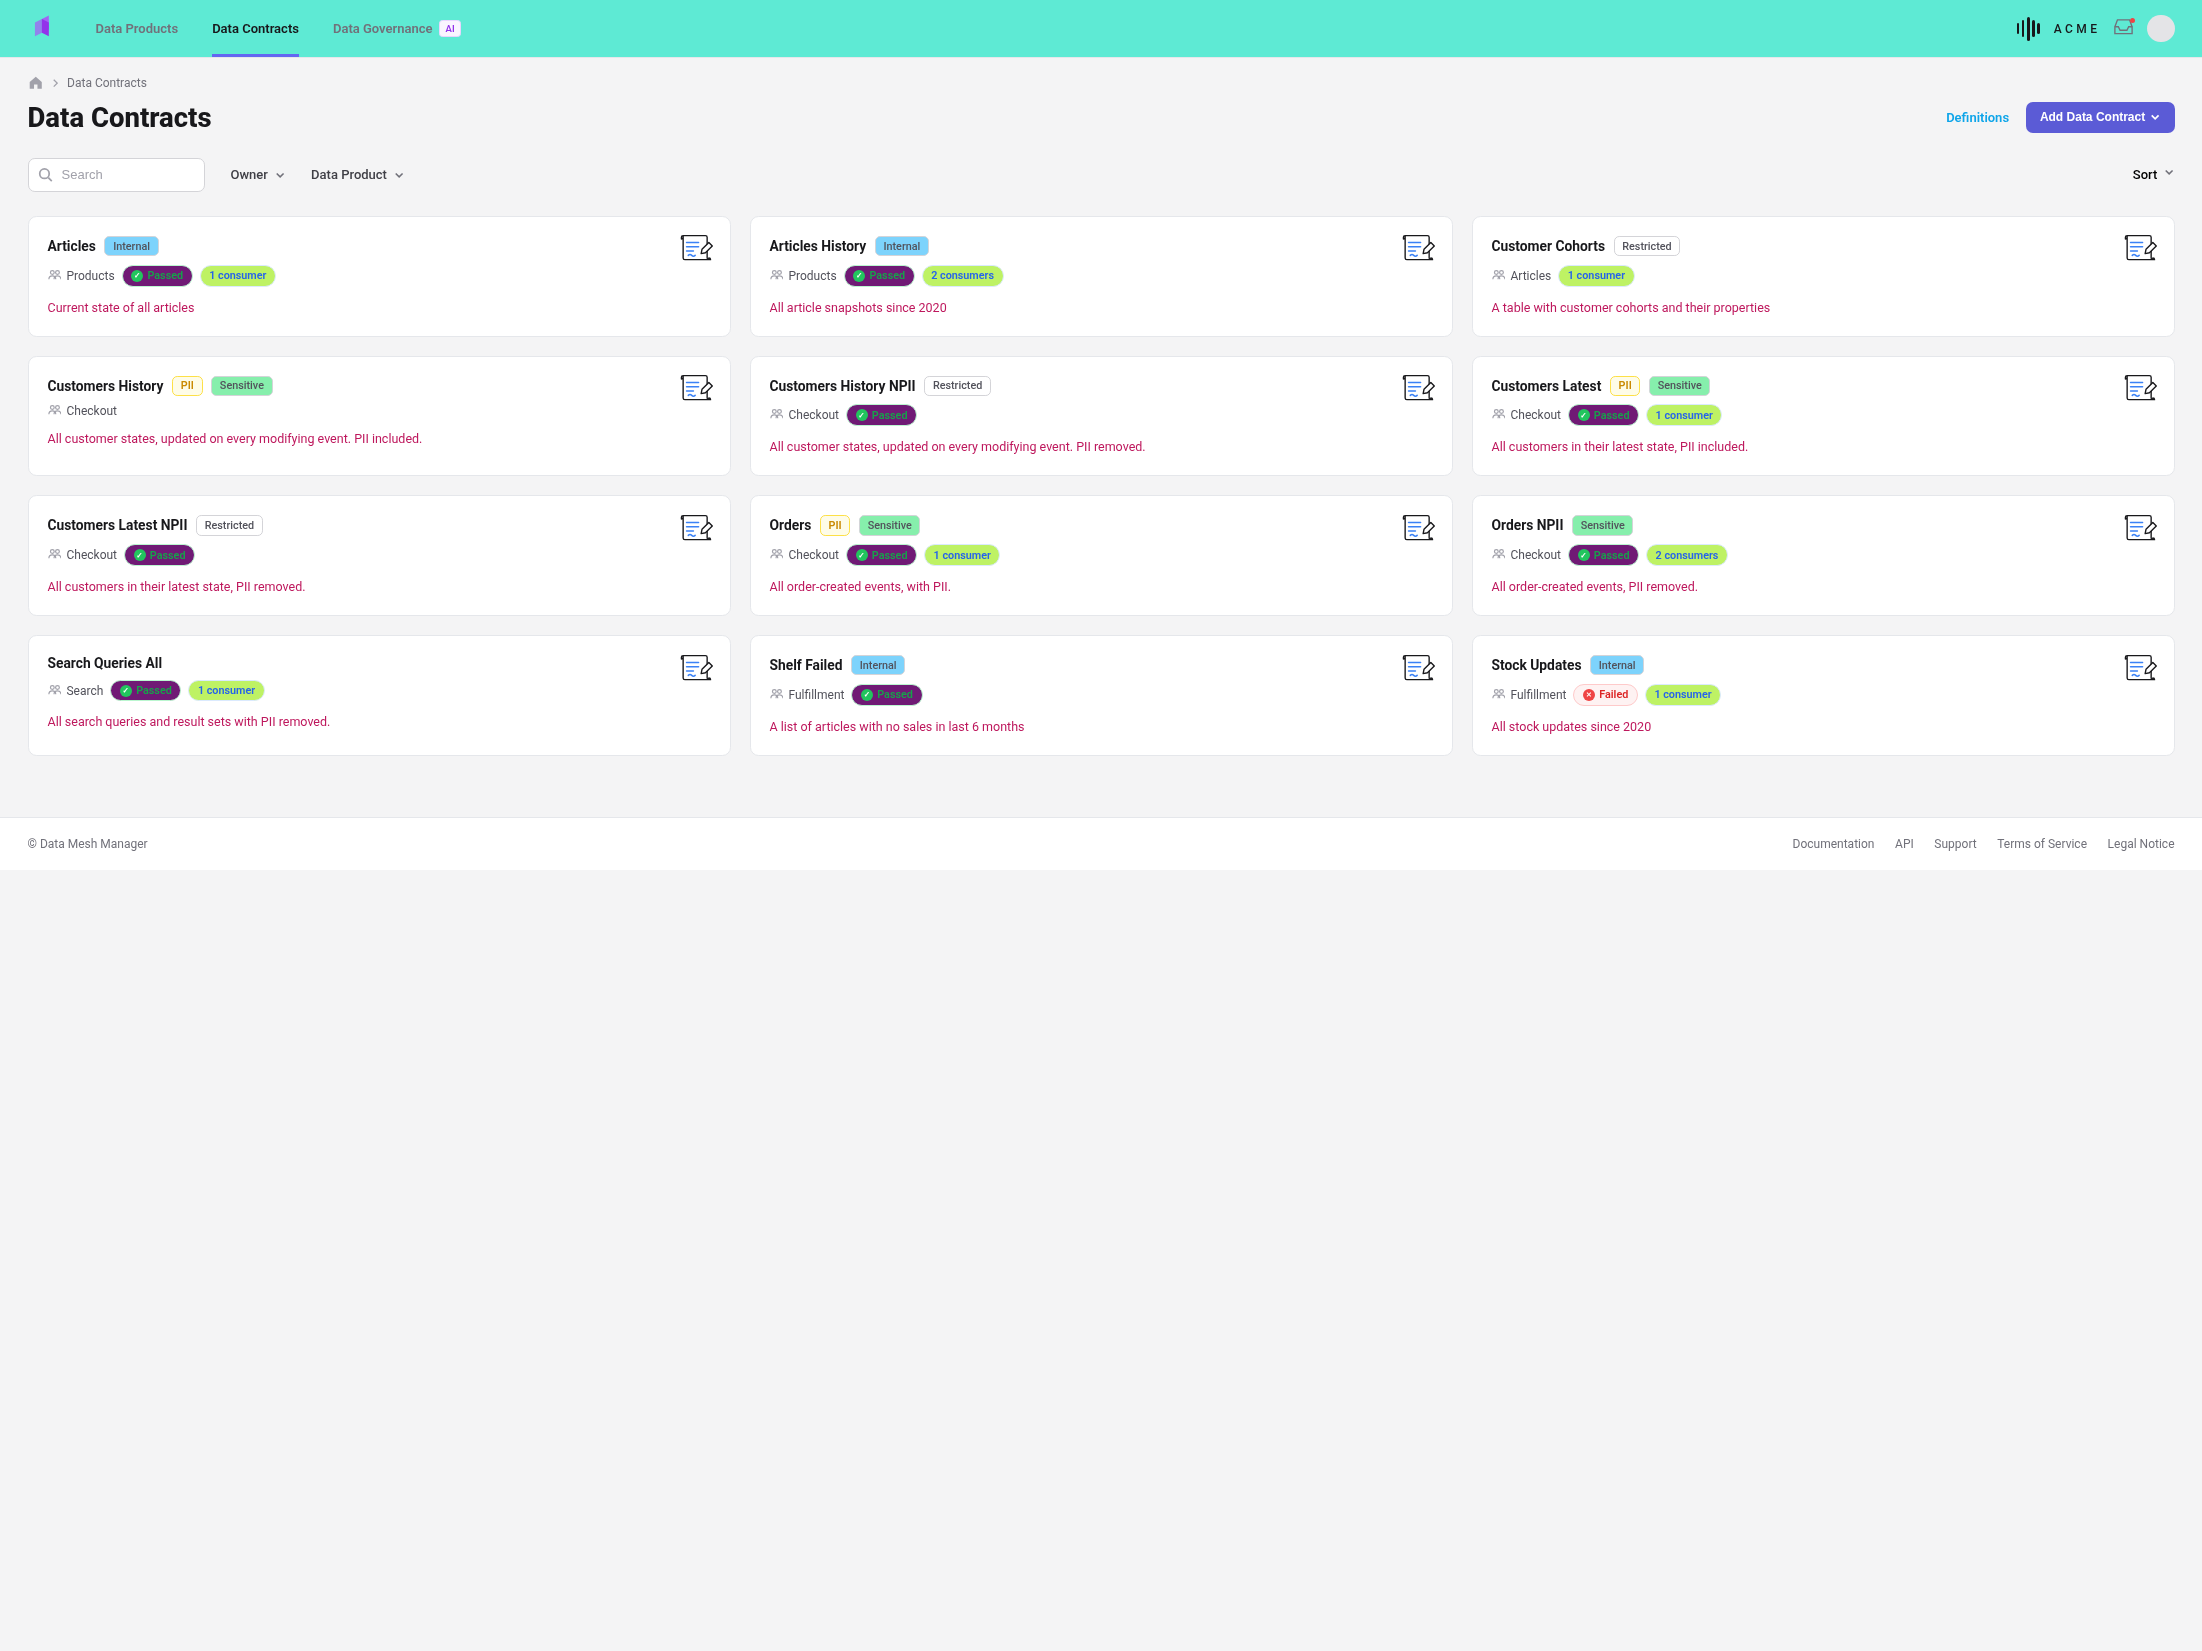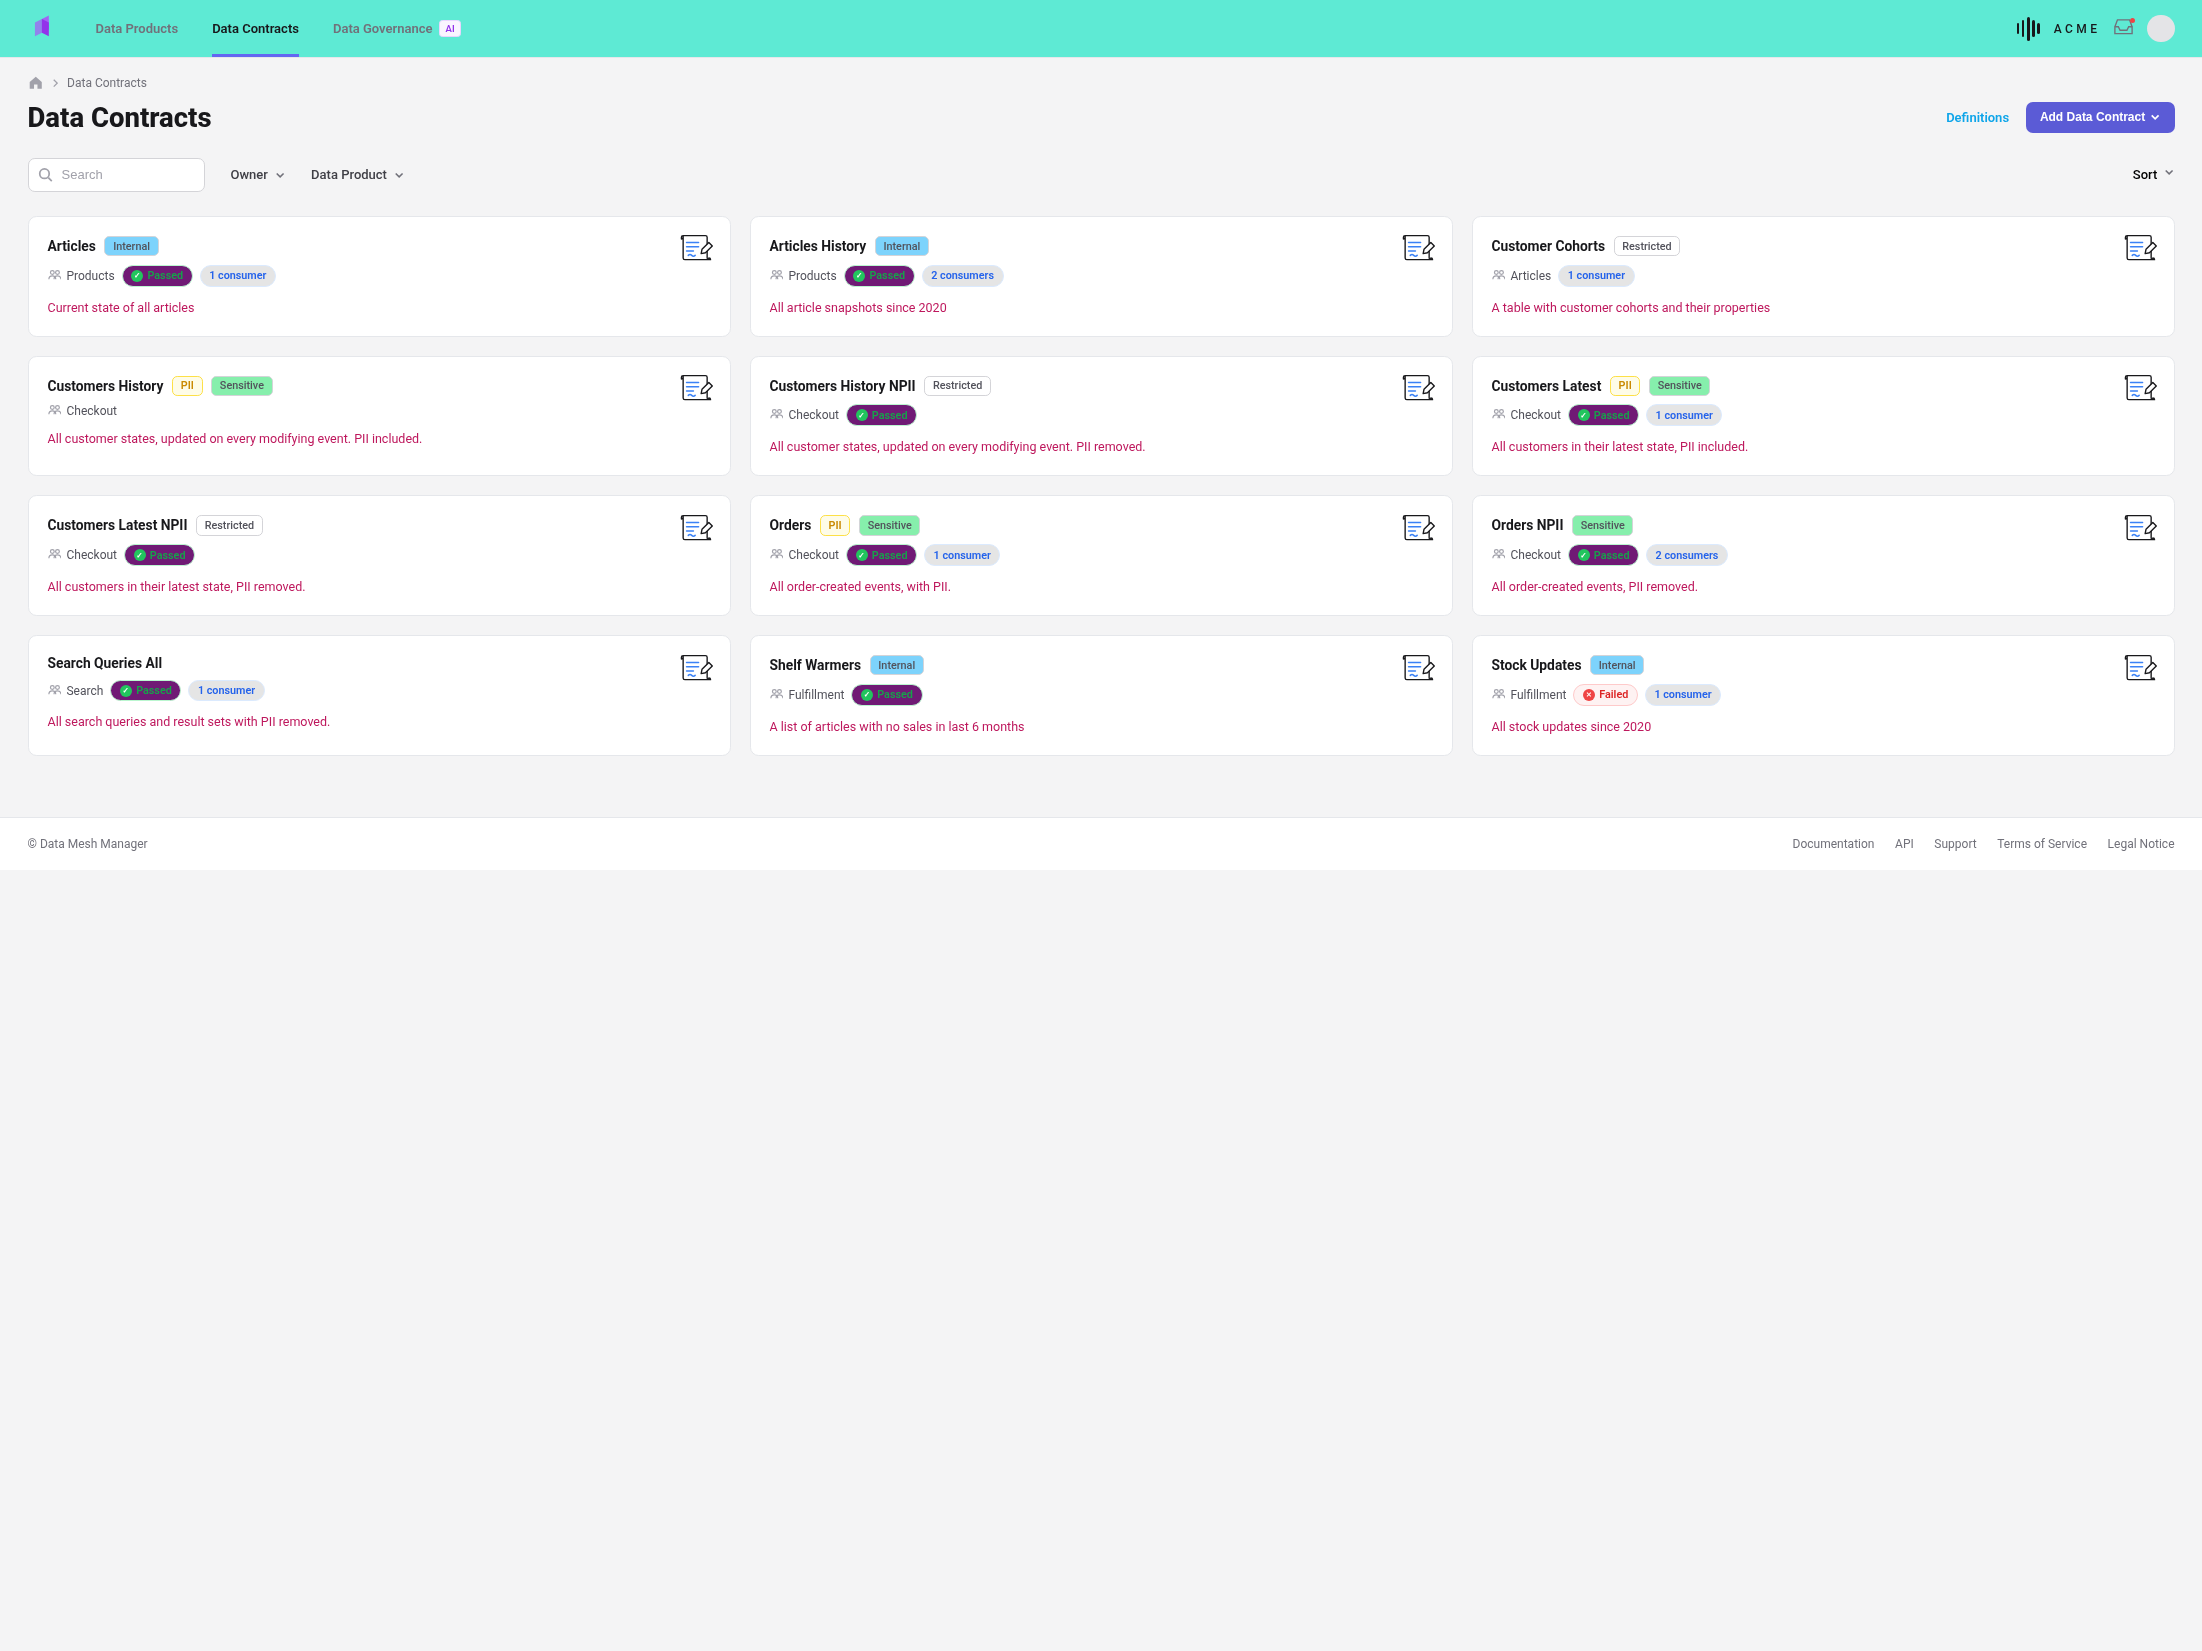--- a/index.html
+++ b/index.html
@@ -48,21 +48,21 @@
 .card-icon { position: absolute; top: 15.5px; right: 15.5px; }
 
 .tag { padding: 2.6px 7.7px; border-radius: 5.2px; font-size: 10.8px; font-weight: 500; border: 0.9px solid; }
 .tag-internal { background: #7dd3fc; border-color: #d4d4d8; color: #52525b; }
 .tag-restricted { background: #fff; border-color: #d4d4d8; color: #52525b; }
 .tag-sensitive { background: #86efac; border-color: #d4d4d8; color: #52525b; }
 .tag-pii { background: #fefce8; border-color: #fde047; color: #ca8a04; font-weight: 600; }
 .pill { padding: 3.4px 8.6px; border-radius: 860px; font-size: 10.8px; font-weight: 600; display: inline-flex; align-items: center; gap: 4.3px; border: 0.9px solid; }
 .pill-passed { background: #701a75; border-color: #bbf7d0; color: #16a34a; }
 .pill-failed { background: #fef2f2; border-color: #fecaca; color: #dc2626; }
-.pill-consumer { background: #e5e5e5; border-color: #dbeafe; color: #2563eb; }
+.pill-consumer { background: #bef264; border-color: #dbeafe; color: #2563eb; }
 .pill .dot-icon { width: 12px; height: 12px; border-radius: 50%; display: inline-flex; align-items: center; justify-content: center; flex-shrink: 0; }
 .pill-passed .dot-icon { background: #22c55e; }
 .pill-failed .dot-icon { background: #ef4444; }
 .dot-icon::after { content: ''; color: #fff; }
 .pill-passed .dot-icon::after { content: '✓'; font-size: 7.7px; font-weight: bold; }
 .pill-failed .dot-icon::after { content: '✕'; font-size: 6.9px; font-weight: bold; }
 
 .footer { background: #fff; border-top: 0.9px solid #e5e7eb; padding: 19px 27.5px; display: flex; align-items: center; margin-top: 34px; }
 .footer-left { color: #71717a; font-size: 12px; }
 .footer-right { margin-left: auto; display: flex; gap: 20.6px; }
@@ -409,21 +409,21 @@
         <div class="card-desc">All search queries and result sets with PII removed.</div>
       </div>
       <div class="card">
         <div class="card-icon"><svg width="36" height="33" viewBox="0 0 42 38" fill="none">
             <path d="M6 4 Q4 4 4 6 L4 8 Q6 8 6 6 L6 4 L32 4 Q34 4 34 6 L34 30 Q34 32 36 32 L38 32 Q38 30 36 30 L36 32 L8 32 Q6 32 6 30 L6 6" stroke="#18181b" stroke-width="1.6" stroke-linejoin="round"></path>
             <path d="M10 12 L24 12 M10 17 L24 17 M10 22 L18 22" stroke="#3b82f6" stroke-width="1.8" stroke-linecap="round"></path>
             <path d="M28 20 L36 12 L40 16 L32 24 L27 25 L28 20 Z" fill="#fff" stroke="#18181b" stroke-width="1.6" stroke-linejoin="round"></path>
             <path d="M12 27 Q14 25 16 27 Q18 29 20 27" stroke="#3b82f6" stroke-width="1.8" fill="none" stroke-linecap="round"></path>
           </svg></div>
         <div class="card-head">
-          <span class="card-title">Shelf Warmers</span>
+          <span class="card-title">Shelf Failed</span>
           <span class="tag tag-internal">Internal</span>
         </div>
         <div class="card-meta">
           <span class="team">
             <svg width="13.8" height="12" viewBox="0 0 16 14" fill="none" stroke="#a1a1aa" stroke-width="1.4">
               <circle cx="5" cy="4" r="2.2"></circle>
               <circle cx="11" cy="4" r="2.2"></circle>
               <path d="M1 12 Q1 8 5 8 Q9 8 9 12 M7 12 Q7 8 11 8 Q15 8 15 12"></path>
             </svg>
             <span>Fulfillment</span>

